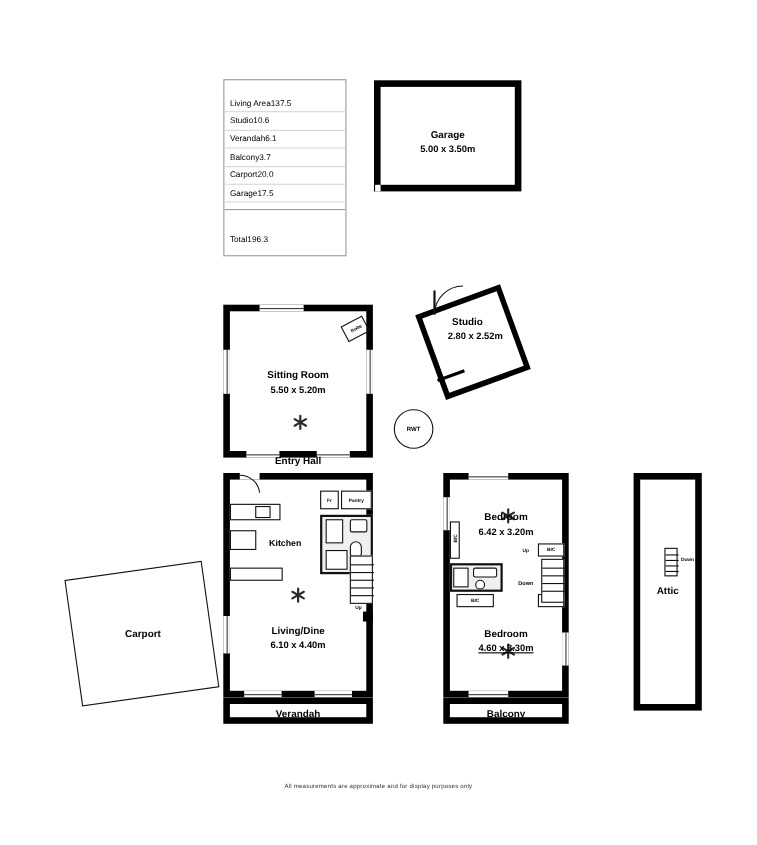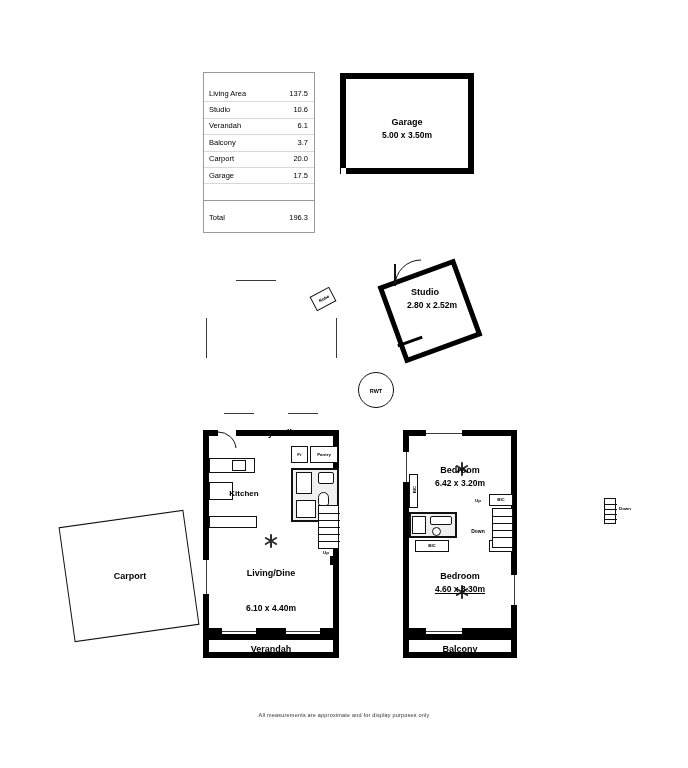--- a/index.html
+++ b/index.html
@@ -37,32 +37,31 @@
     top: 77px;
     font-size: 7.5px;
     color: #111;
     letter-spacing: 0.1px;
   }
   .area-rows {
     padding: 13px 0 6px 0;
   }
   .area-row {
     display: flex;
-    justify-content: space-between;
     font-size: 7.5px;
     line-height: 10px;
     padding: 2.7px 6px 2.7px 5px;
     border-bottom: 1px solid #d8d8d8;
     box-sizing: border-box;
   }
   .area-row.last {
     border-bottom: none;
     border-top: 1px solid #9a9a9a;
-    margin-top: 16px;
-    padding-top: 12px;
+    margin-top: 6px;
+    padding-top: 22px;
   }
   .area-row .v { font-variant-numeric: tabular-nums; }
 
   
   .room {
     position: absolute;
     box-sizing: border-box;
     background: #ffffff;
   }
   .wall-thick { border: 6px solid #000000; }
@@ -191,20 +190,27 @@
     <div class="label sub" style="top:43px; left:24px; width:80px; text-align:left;">2.80 x 2.52m</div>
 
     <svg style="position:absolute; left:10px; top:0px;" width="34" height="34">
       <path d="M2,30 A26,26 0 0 1 28,4" fill="none" stroke="#111" stroke-width="1"></path>
       <line x1="2" y1="30" x2="2" y2="8" stroke="#111" stroke-width="2"></line>
     </svg>
 
     <div class="blk" style="left:14px; top:84px; width:26px; height:3px; transform:rotate(-20deg);"></div>
   </div>
 
+  <div class="room wall-thick" style="left:203px; top:277px; width:136px; height:139px;">
+    <div class="label" style="top:52px;">Sitting Room</div>
+    <div class="label sub" style="top:65px;">5.50 x 5.20m</div>
+    <div class="fan" style="left:56px; top:93px;">
+        <span></span>
+      </div>
+  </div>
 
   <div class="white-gap" style="left:236px; top:277px; width:40px; height:6px;"></div>
   <div class="thinline" style="left:236px; top:279.5px; width:40px; height:1px;"></div>
   <div class="white-gap" style="left:203px; top:318px; width:6px; height:40px;"></div>
   <div class="thinline" style="left:205.5px; top:318px; width:1px; height:40px;"></div>
   <div class="white-gap" style="left:333px; top:318px; width:6px; height:40px;"></div>
   <div class="thinline" style="left:335.5px; top:318px; width:1px; height:40px;"></div>
   <div class="white-gap" style="left:224px; top:410px; width:30px; height:6px;"></div>
   <div class="thinline" style="left:224px; top:412.5px; width:30px; height:1px;"></div>
   <div class="white-gap" style="left:288px; top:410px; width:30px; height:6px;"></div>
@@ -213,34 +219,34 @@
   <div style="position:absolute; left:312px; top:291px; width:22px; height:16px; border:1px solid #111; transform:rotate(-28deg); box-sizing:border-box;"></div>
   <div class="vtiny" style="position:absolute; left:314px; top:296px; width:20px; text-align:center; transform:rotate(-28deg);">Robe</div>
 
   <div class="rwt" style="left:358px; top:372px;">RWT</div>
 
   <div class="room wall-thick" style="left:203px; top:430px; width:136px; height:204px;">
     <div class="fan" style="left:54px; top:97px;">
         <span></span>
       </div>
   </div>
-  <div class="label" style="position:absolute; left:203px; top:427px; width:136px;">Entry Hall</div>
+  <div class="label" style="position:absolute; left:203px; top:413px; width:136px;">Entry Hall</div>
   <div class="label" style="position:absolute; left:203px; top:567px; width:136px;">Living/Dine</div>
-  <div class="label sub" style="position:absolute; left:203px; top:580px; width:136px;margin-top:22px;">6.10 x 4.40m</div>
+  <div class="label sub" style="position:absolute; left:203px; top:580px; width:136px;">6.10 x 4.40m</div>
 
   <div class="white-gap" style="left:218px; top:430px; width:18px; height:6px;"></div>
   <svg style="position:absolute; left:216px; top:430px;" width="22" height="20">
     <path d="M2,2 A18,18 0 0 1 20,18" fill="none" stroke="#111" stroke-width="1"></path>
   </svg>
 
   <div style="position:absolute; left:209px; top:458px; width:46px; height:15px; border:1px solid #111; background:#fff; box-sizing:border-box;"></div>
   <div style="position:absolute; left:232px; top:460px; width:14px; height:11px; border:1px solid #111; background:#fff; box-sizing:border-box;"></div>
   <div style="position:absolute; left:209px; top:482px; width:24px; height:18px; border:1px solid #111; background:#fff; box-sizing:border-box;"></div>
   <div style="position:absolute; left:209px; top:516px; width:48px; height:12px; border:1px solid #111; background:#fff; box-sizing:border-box;"></div>
-  <div class="tiny" style="position:absolute; left:214px; top:489px; width:60px; font-size:8px; line-height:10px; text-align:center;">Kitchen</div>
+  <div class="tiny" style="position:absolute; left:214px; top:489px; width:60px; font-size:8px; line-height:10px; text-align:right;">Kitchen</div>
 
   <div style="position:absolute; left:291px; top:446px; width:17px; height:17px; border:1px solid #111; background:#fff; box-sizing:border-box;"></div>
   <div class="vtiny" style="position:absolute; left:291px; top:452px; width:17px; text-align:center;">Fr</div>
   <div style="position:absolute; left:310px; top:446px; width:28px; height:17px; border:1px solid #111; background:#fff; box-sizing:border-box;"></div>
   <div class="vtiny" style="position:absolute; left:310px; top:452px; width:28px; text-align:center;">Pantry</div>
 
   <div style="position:absolute; left:291px; top:468px; width:48px; height:54px; border:2px solid #111; background:#f0f0f0; box-sizing:border-box;"></div>
   <div style="position:absolute; left:296px; top:472px; width:16px; height:22px; border:1px solid #111; background:#fff; box-sizing:border-box;"></div>
   <div style="position:absolute; left:318px; top:472px; width:16px; height:12px; border:1px solid #111; background:#fff; border-radius:2px; box-sizing:border-box;"></div>
   <div style="position:absolute; left:318px; top:492px; width:11px; height:14px; border:1px solid #111; background:#fff; border-radius:6px 6px 3px 3px; box-sizing:border-box;"></div>
@@ -318,20 +324,23 @@
     <div style="position:absolute; left:0; top:21px; width:21px; height:1px; background:#111;"></div>
     <div style="position:absolute; left:0; top:28px; width:21px; height:1px; background:#111;"></div>
   </div>
   <div class="vtiny" style="position:absolute; left:466px; top:529px; width:24px; text-align:center; font-size:5px;">Down</div>
   <div class="vtiny" style="position:absolute; left:471px; top:498px; width:14px; text-align:center;">Up</div>
 
   <div class="room wall-thick" style="left:403px; top:634px; width:114px; height:24px;">
     <div class="label" style="top:3px;">Balcony</div>
   </div>
 
+  <div class="room wall-thick" style="left:576px; top:430px; width:62px; height:216px;">
+    <div class="label" style="top:95px;">Attic</div>
+  </div>
   <div style="position:absolute; left:604px; top:498px; width:12px; height:26px; border:1px solid #111; background:#fff; box-sizing:border-box;">
     <div style="position:absolute; left:0; top:5px; width:12px; height:1px; background:#111;"></div>
     <div style="position:absolute; left:0; top:10px; width:12px; height:1px; background:#111;"></div>
     <div style="position:absolute; left:0; top:15px; width:12px; height:1px; background:#111;"></div>
     <div style="position:absolute; left:0; top:20px; width:12px; height:1px; background:#111;"></div>
   </div>
   <div class="vtiny" style="position:absolute; left:614px; top:506px; width:22px; text-align:center;">Down</div>
 
   <div class="footer-note">All measurements are approximate and for display purposes only</div>
 

